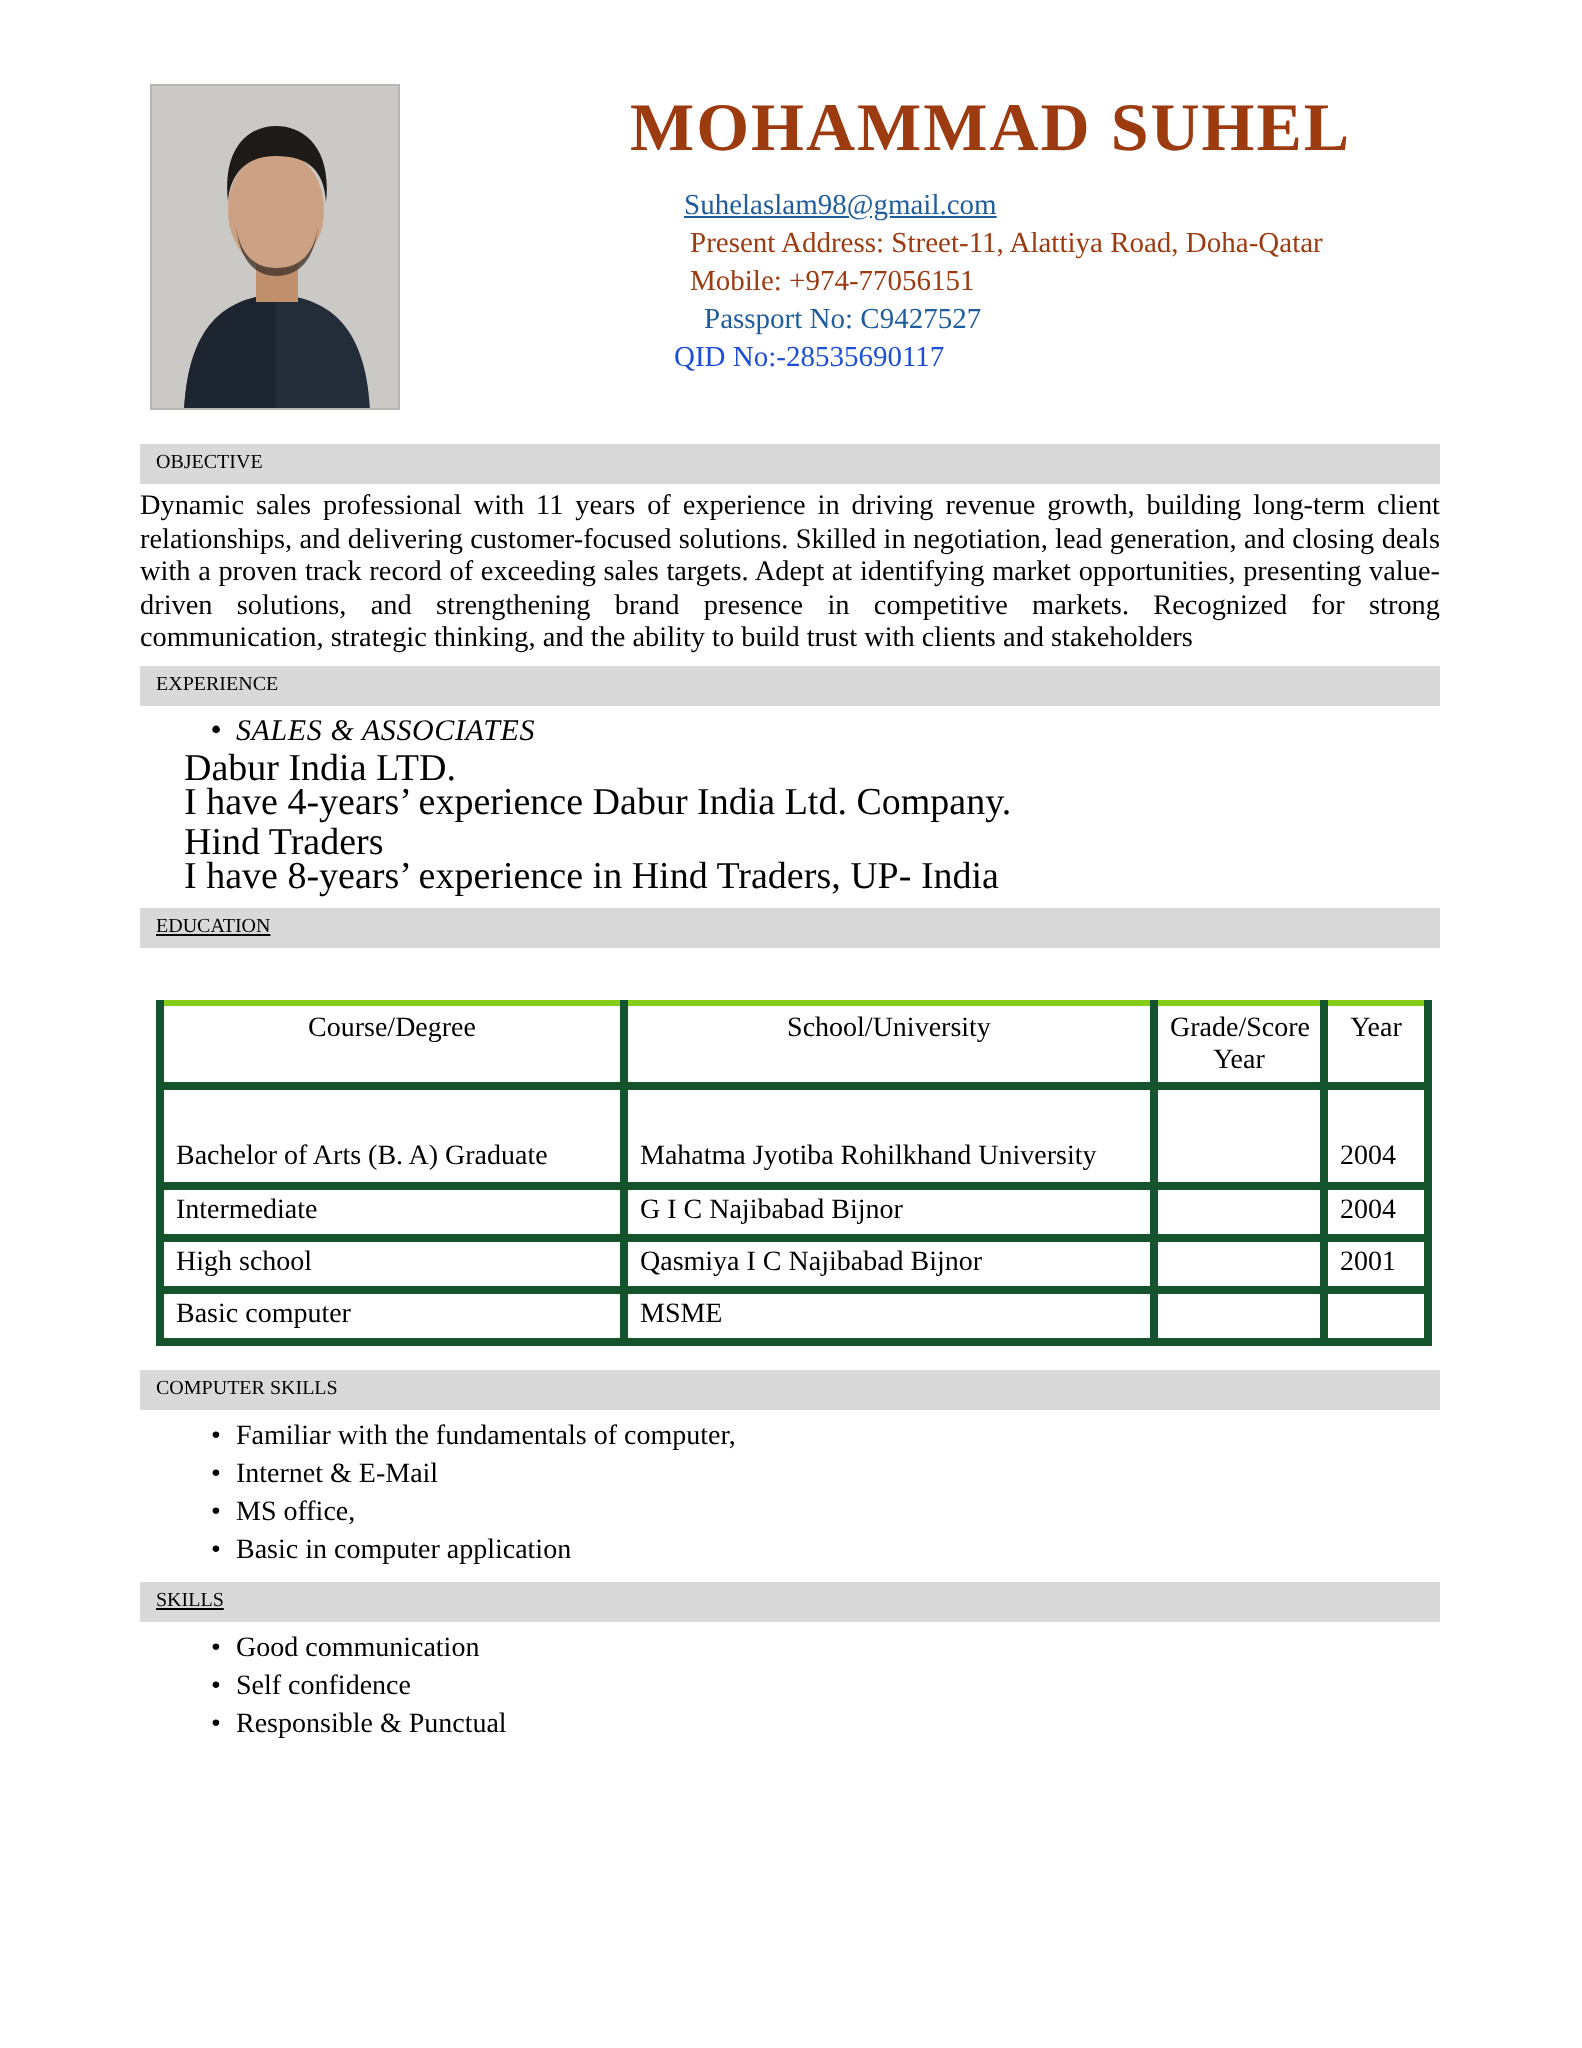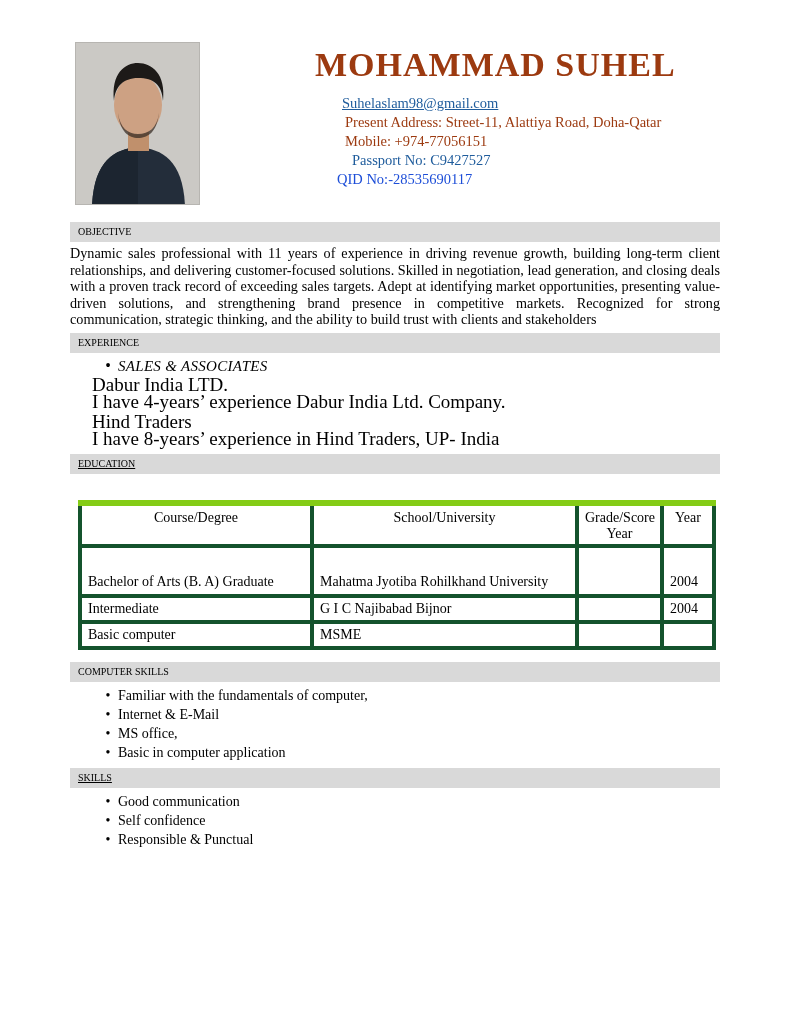--- a/index.html
+++ b/index.html
@@ -70,21 +70,21 @@
     margin: 26px 8px 12px 8px;
     width: 634px;
     table-layout: fixed;
     font-size: 14px;
   }
   .edu-table th, .edu-table td {
     border: 4px solid #14532d;
     padding: 2px 6px;
   }
   .edu-table th {
-    border-top: 6px solid #84cc16;
+    border-top: 3px solid #84cc16;
     font-weight: normal; text-align: center;
     vertical-align: top; height: 40px; padding-top: 4px;
   }
   .edu-table td { text-align: left; vertical-align: middle; height: 26px; }
   .edu-table tr.tall td { height: 50px; vertical-align: bottom; padding-bottom: 4px; }
   .col-degree { width: 232px; }
   .col-school { width: 265px; }
   .col-grade  { width: 85px; }
   .col-year   { width: 52px; }
 
@@ -169,20 +169,26 @@
         <td></td>
         <td>2004</td>
       </tr>
       <tr>
         <td>Intermediate</td>
         <td>G I C Najibabad Bijnor</td>
         <td></td>
         <td>2004</td>
       </tr>
       <tr>
+        <td>High school</td>
+        <td>Qasmiya I C Najibabad Bijnor</td>
+        <td></td>
+        <td>2001</td>
+      </tr>
+      <tr>
         <td>Basic computer</td>
         <td>MSME</td>
         <td></td>
         <td></td>
       </tr>
     </tbody>
   </table>
 
   <div class="section-bar">
     <span>COMPUTER SKILLS</span>

